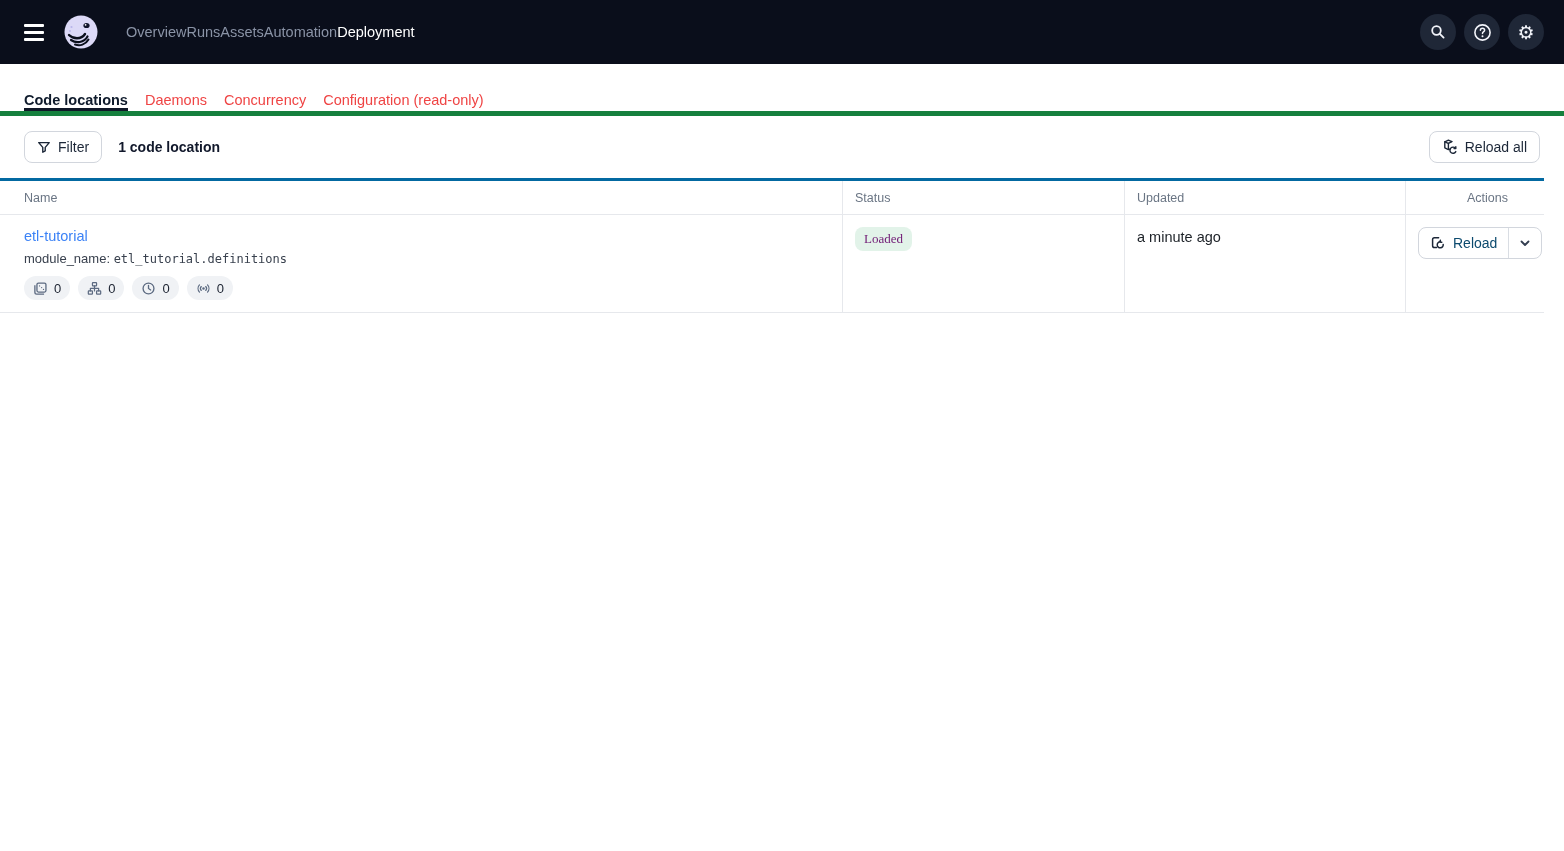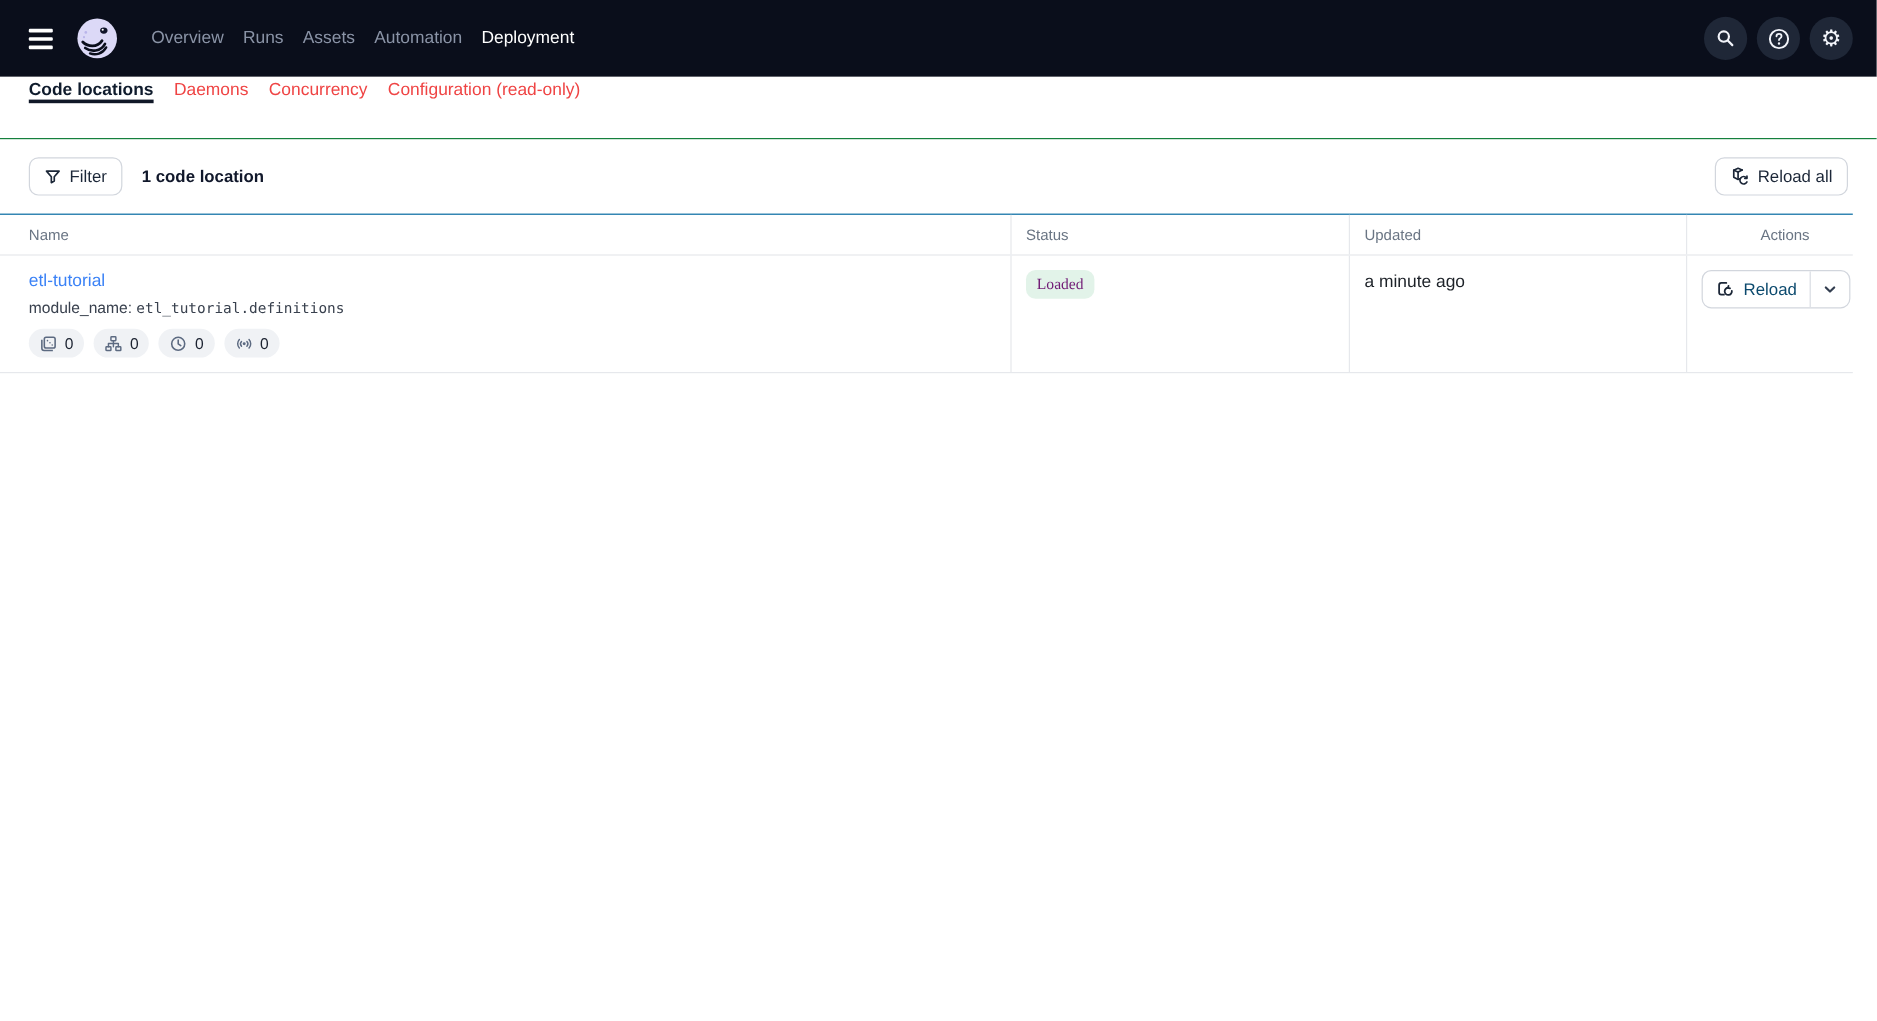--- a/index.html
+++ b/index.html
@@ -5,48 +5,48 @@
   * { margin:0; padding:0; box-sizing:border-box; }
   html,body { width:1564px; height:851px; background:#ffffff; overflow:hidden;
     font-family:"Liberation Sans", sans-serif; -webkit-font-smoothing:antialiased; }
 
   
   .topnav { height:64px; background:#0a0e1b; display:flex; align-items:center; padding:0 20px 0 16px; }
   .hamburger { width:36px; height:36px; background:transparent; border:none; display:flex;
     flex-direction:column; justify-content:center; gap:4px; cursor:pointer; padding:0 8px; }
   .hamburger span { display:block; width:20px; height:3px; background:#ffffff; border-radius:1px; }
   .logo { width:38px; height:38px; margin-left:10px; display:flex; align-items:center; justify-content:center; }
-  .nav-links { display:flex; gap:16px; margin-left:26px; }
+  .nav-links { display:flex; margin-left:26px; }
   .nav-link { font-size:14.5px; font-weight:500; color:#8a93a6; text-decoration:none; padding:6px 0; cursor:pointer; }
   .nav-link.active { color:#ffffff; font-weight:400; }
   .topnav-spacer { flex:1; }
   .topnav-right { display:flex; align-items:center; gap:8px; }
   .circle-btn { width:36px; height:36px; border-radius:50%; background:#1f2737; border:none;
     display:flex; align-items:center; justify-content:center; cursor:pointer; color:#f2f4fa; }
   .circle-btn svg { display:block; }
   .gear-glyph { font-size:19px; line-height:1; color:#f2f4fa; }
 
   
-  .tabbar { height:52px; display:flex; align-items:flex-start; gap:17px; padding:0 24px;
-    border-bottom:1px solid #15803d; background:#fff; }
+  .tabbar { height:52px; display:flex; align-items:flex-end; gap:17px; padding:0 24px;
+    border-bottom:5px solid #15803d; background:#fff; }
   .tab { display:flex; align-items:center; font-size:14.5px; color:#ef4444; font-weight:500;
     cursor:pointer; border-bottom:3px solid transparent; padding-top:3px; }
   .tab.active { color:#0f1b2c; font-weight:700; border-bottom-color:#101828; }
 
   
   .toolbar { height:62px; display:flex; align-items:center; justify-content:space-between; padding:0 24px; }
   .toolbar-left { display:flex; align-items:center; gap:16px; }
   .btn { display:inline-flex; align-items:center; gap:7px; height:32px; padding:0 12px;
     background:#fff; border:1px solid #d2d6dd; border-radius:8px; font-size:14px; font-weight:500;
     color:#1c2738; cursor:pointer; font-family:"Liberation Sans", sans-serif; }
   .btn svg { flex:none; }
   .count-text { font-size:14px; font-weight:700; color:#11182b; }
 
   
-  .table { width:1544px; border-top:1px solid #0369a1; }
+  .table { width:1544px; border-top:3px solid #0369a1; }
   .thead { display:grid; grid-template-columns:842px 282px 281px 1fr; height:34px;
     border-bottom:1px solid #e6e8ec; align-items:center; }
   .th { font-size:12.5px; color:#6a7584; padding:0 12px; height:100%; display:flex; align-items:center; }
   .th:first-child { padding-left:24px; }
   .th + .th { border-left:1px solid #e6e8ec; }
   .th.right { justify-content:flex-end; padding-right:36px; }
   .trow { display:grid; grid-template-columns:842px 282px 281px 1fr; min-height:84px;
     border-bottom:1px solid #e6e8ec; }
   .td { padding:12px; }
   .td + .td { border-left:1px solid #e6e8ec; }

